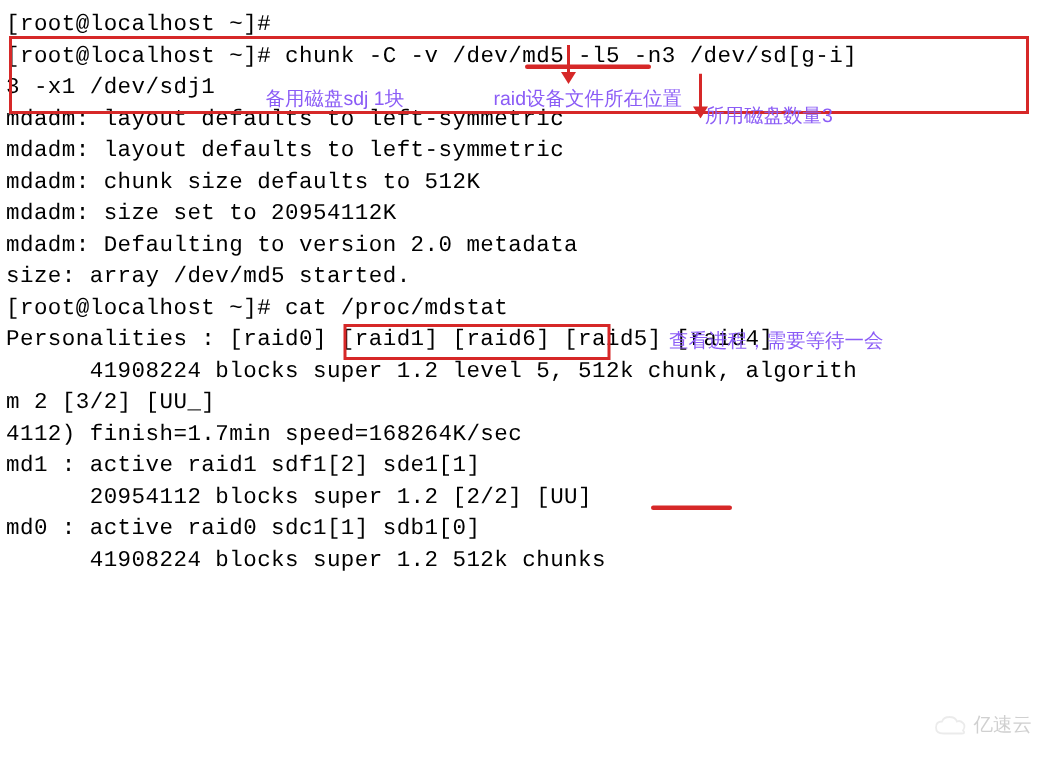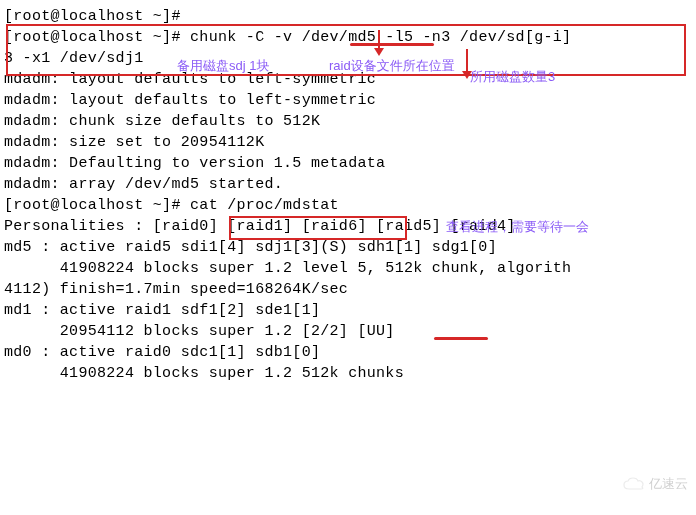--- a/index.html
+++ b/index.html
@@ -33,45 +33,45 @@
       position: absolute;
       height: 3px;
       background: #d62828;
       border-radius: 2px;
     }
     .watermark {
       position: absolute;
       right: 8px;
       bottom: 22px;
       color: #d0d0d0;
-      font-family: Liberation Sans, sans-serif;
+      font-family: Liberation Mono, monospace;
       font-size: 13px;
       display: flex;
       align-items: center;
       gap: 4px;
     }
     .watermark svg { opacity: 0.35; }
   </style>
 </head>
 <body>
 
 <div>
   <div class="term-line">[root@localhost ~]#</div>
   <div class="term-line"><span>[root@localhost ~]# </span><span>chunk -C -v /dev/md5 -l5 -n3 /dev/sd[g-i]</span></div>
   <div class="term-line">3 -x1 /dev/sdj1</div>
   <div class="term-line">mdadm: layout defaults to left-symmetric</div>
   <div class="term-line">mdadm: layout defaults to left-symmetric</div>
   <div class="term-line">mdadm: chunk size defaults to 512K</div>
   <div class="term-line">mdadm: size set to 20954112K</div>
-  <div class="term-line">mdadm: Defaulting to version 1.5 metadata</div>
-  <div class="term-line">mdadm: array /dev/md5 started.</div>
+  <div class="term-line">mdadm: Defaulting to version 2.0 metadata</div>
+  <div class="term-line">size: array /dev/md5 started.</div>
   <div class="term-line"><span>[root@localhost ~]# </span><span>cat /proc/mdstat</span></div>
   <div class="term-line">Personalities : [raid0] [raid1] [raid6] [raid5] [raid4]</div>
-  <div class="term-line">md5 : active raid5 sdi1[4] sdj1[3](S) sdh1[1] sdg1[0]</div>
   <div class="term-line">      41908224 blocks super 1.2 level 5, 512k chunk, algorith</div>
+  <div class="term-line">m 2 [3/2] [UU_]</div>
   <div class="term-line">4112) finish=1.7min speed=168264K/sec</div>
   <div class="term-line"></div>
   <div class="term-line">md1 : active raid1 sdf1[2] sde1[1]</div>
   <div class="term-line">      20954112 blocks super 1.2 [2/2] [UU]</div>
   <div class="term-line"></div>
   <div class="term-line">md0 : active raid0 sdc1[1] sdb1[0]</div>
   <div class="term-line">      41908224 blocks super 1.2 512k chunks</div>
 </div>
 
 <div id="box1" class="red-box"></div>

